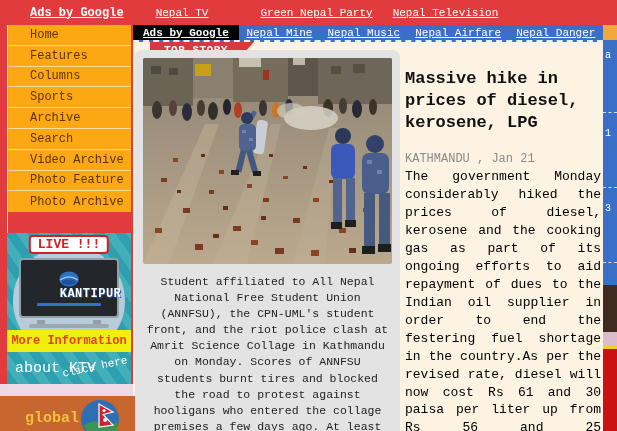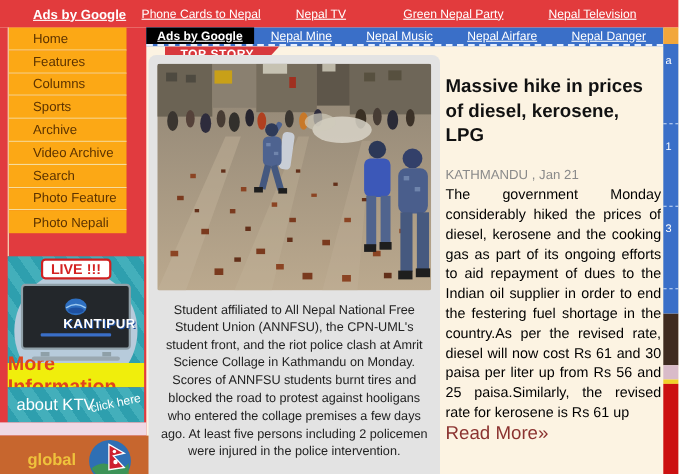--- a/index.html
+++ b/index.html
@@ -1,31 +1,31 @@
 <!DOCTYPE html>
 <html><head>
 <meta charset="utf-8">
 <style>
   * { margin:0; padding:0; box-sizing:border-box; }
   html,body { width:617px; height:431px; }
   #app {
     position:relative; width:617px; height:431px; overflow:hidden;
-    background:#FCF3E2; font-family:Liberation Sans, sans-serif;padding-left:36px;
+    background:#FCF3E2; font-family:Liberation Mono, monospace;padding-left:36px;
   }
   
   .top-bar { position:absolute; left:0; top:0; width:617px; height:25px;
     background:#E23B3D; display:flex; align-items:center; }
   .ads-top { color:#fff; font-weight:bold; font-size:12px; text-decoration:underline;
     margin-left:30px; cursor:pointer; }
   .top-link { color:#fff; font-size:11px; text-decoration:underline; cursor:pointer; }
-  .tl-0{ margin-left:14px; } .tl-1{ margin-left:32px; } .tl-2{ margin-left:52px; } .tl-3{ margin-left:41px; }
+  .tl-0{ margin-left:14px; } .tl-1{ margin-left:32px; } .tl-2{ margin-left:52px; } .tl-3{ margin-left:20px; }
 
   
   .sidebar { position:absolute; left:0; top:25px; width:133px; height:406px; background:#E13B3F; }
-  .menu { position:absolute; left:7px; top:0; width:108px; height:208px; border-left:1px solid #F8ECCB; }
+  .menu { position:absolute; left:7px; top:0; width:124px; height:208px; border-left:1px solid #F8ECCB; }
   .menu-item { height:20.8px; display:flex; align-items:center; padding-left:22px;
     font-size:12px; color:#5C3300; background:#FCA815; border-bottom:1px solid #F6DC9C; cursor:pointer; }
   .menu-item:last-child { border-bottom:none; }
 
   .live-banner { position:absolute; left:7px; top:208px; width:124px; height:97px; overflow:hidden;
     background:repeating-linear-gradient(55deg,#2E9FAE 0 9px,#43AFBB 9px 18px); cursor:pointer; }
   .circle { position:absolute; left:6px; top:12px; width:112px; height:112px; border-radius:50%; background:#B7CBDB; }
   .live-badge { position:absolute; left:50%; transform:translateX(-50%); top:2px; z-index:3;
     background:#fff; border:2px solid #D02020; border-radius:4px; color:#D42222;
     font-weight:bold; font-size:13px; padding:0 7px; white-space:nowrap; }
@@ -33,21 +33,21 @@
     background:#23272B; border:2px solid #8FA0A8; border-radius:4px;
     display:flex; flex-direction:column; align-items:center; justify-content:center; }
   .tv-brand { color:#fff; font-weight:bold; font-size:12px; letter-spacing:.5px;
     text-shadow:1px 1px 0 #1E4FA0;margin-left:43px; }
   .tv-tagline { width:64px; height:3px; background:#3A6FC8; margin-top:2px; border-radius:1px; }
   .tv-leg { position:absolute; z-index:2; width:8px; height:4px; background:#8FA0A8; top:87px; }
   .tv-base { position:absolute; z-index:2; left:22px; top:91px; width:80px; height:4px; background:#9AA8B0; border-radius:2px; }
 
   .more-info { position:absolute; left:7px; top:305px; width:124px; height:22px; background:#F0EE0C;
     display:flex; align-items:center; justify-content:center;
-    font-size:18px; font-weight:bold; color:#E0441E; cursor:pointer; }
+    font-size:12px; font-weight:bold; color:#E0441E; cursor:pointer; }
   .about-ktv { position:absolute; left:7px; top:327px; width:124px; height:32px;
     background:repeating-linear-gradient(55deg,#2E9FAE 0 9px,#43AFBB 9px 18px); color:#fff; cursor:pointer; }
   .about-text { position:absolute; left:8px; top:8px; font-size:15px; }
   .click-here { position:absolute; right:3px; top:9px; font-size:11px; transform:rotate(-12deg); }
   .pink-strip { position:absolute; left:0; top:359px; width:133px; height:12px; background:#EFD9E4; }
   .global-ad { position:absolute; left:0; top:371px; width:160px; height:35px;
     background:#C7662E; overflow:hidden; cursor:pointer;text-align:right; }
   .global-label { position:absolute; left:25px; top:14px; font-size:15px; font-weight:bold; color:#EFC23C; }
   .nepal-globe { position:absolute; left:80px; top:3px; width:40px; height:40px; }
 
@@ -89,37 +89,36 @@
   .rs-yellow { height:4px; background:#F0D22A; }
   .rs-red { height:82px; background:#CC1111; }
 </style>
 </head>
 <body>
 
 <div id="app">
 
   <div class="top-bar">
     <span class="ads-top">Ads by Google</span>
-    <span class="top-link tl-0">Phone Cards to Nepal</span>
     <span class="top-link tl-1">Nepal TV</span>
     <span class="top-link tl-2">Green Nepal Party</span>
     <span class="top-link tl-3">Nepal Television</span>
   </div>
 
   <div class="sidebar">
     <div class="menu">
       <div class="menu-item">Home</div>
       <div class="menu-item">Features</div>
       <div class="menu-item">Columns</div>
       <div class="menu-item">Sports</div>
       <div class="menu-item">Archive</div>
+      <div class="menu-item">Search</div>
       <div class="menu-item">Video Archive</div>
-      <div class="menu-item">Search</div>
       <div class="menu-item">Photo Feature</div>
-      <div class="menu-item">Photo Nepali</div>
+      <div class="menu-item">Photo Archive</div>
     </div>
 
     <div class="live-banner">
       <div class="circle"></div>
       <div class="live-badge">LIVE !!!</div>
       <div class="tv">
         <svg width="24" height="16" viewBox="0 0 24 18">
           <ellipse cx="12" cy="9" rx="11" ry="8.5" fill="#2E6FC0"></ellipse>
           <path d="M2 10 Q12 3 22 10" stroke="#9CC8F0" stroke-width="1.4" fill="none"></path>
           <ellipse cx="12" cy="12.5" rx="8" ry="3" fill="#1E50A0"></ellipse>

